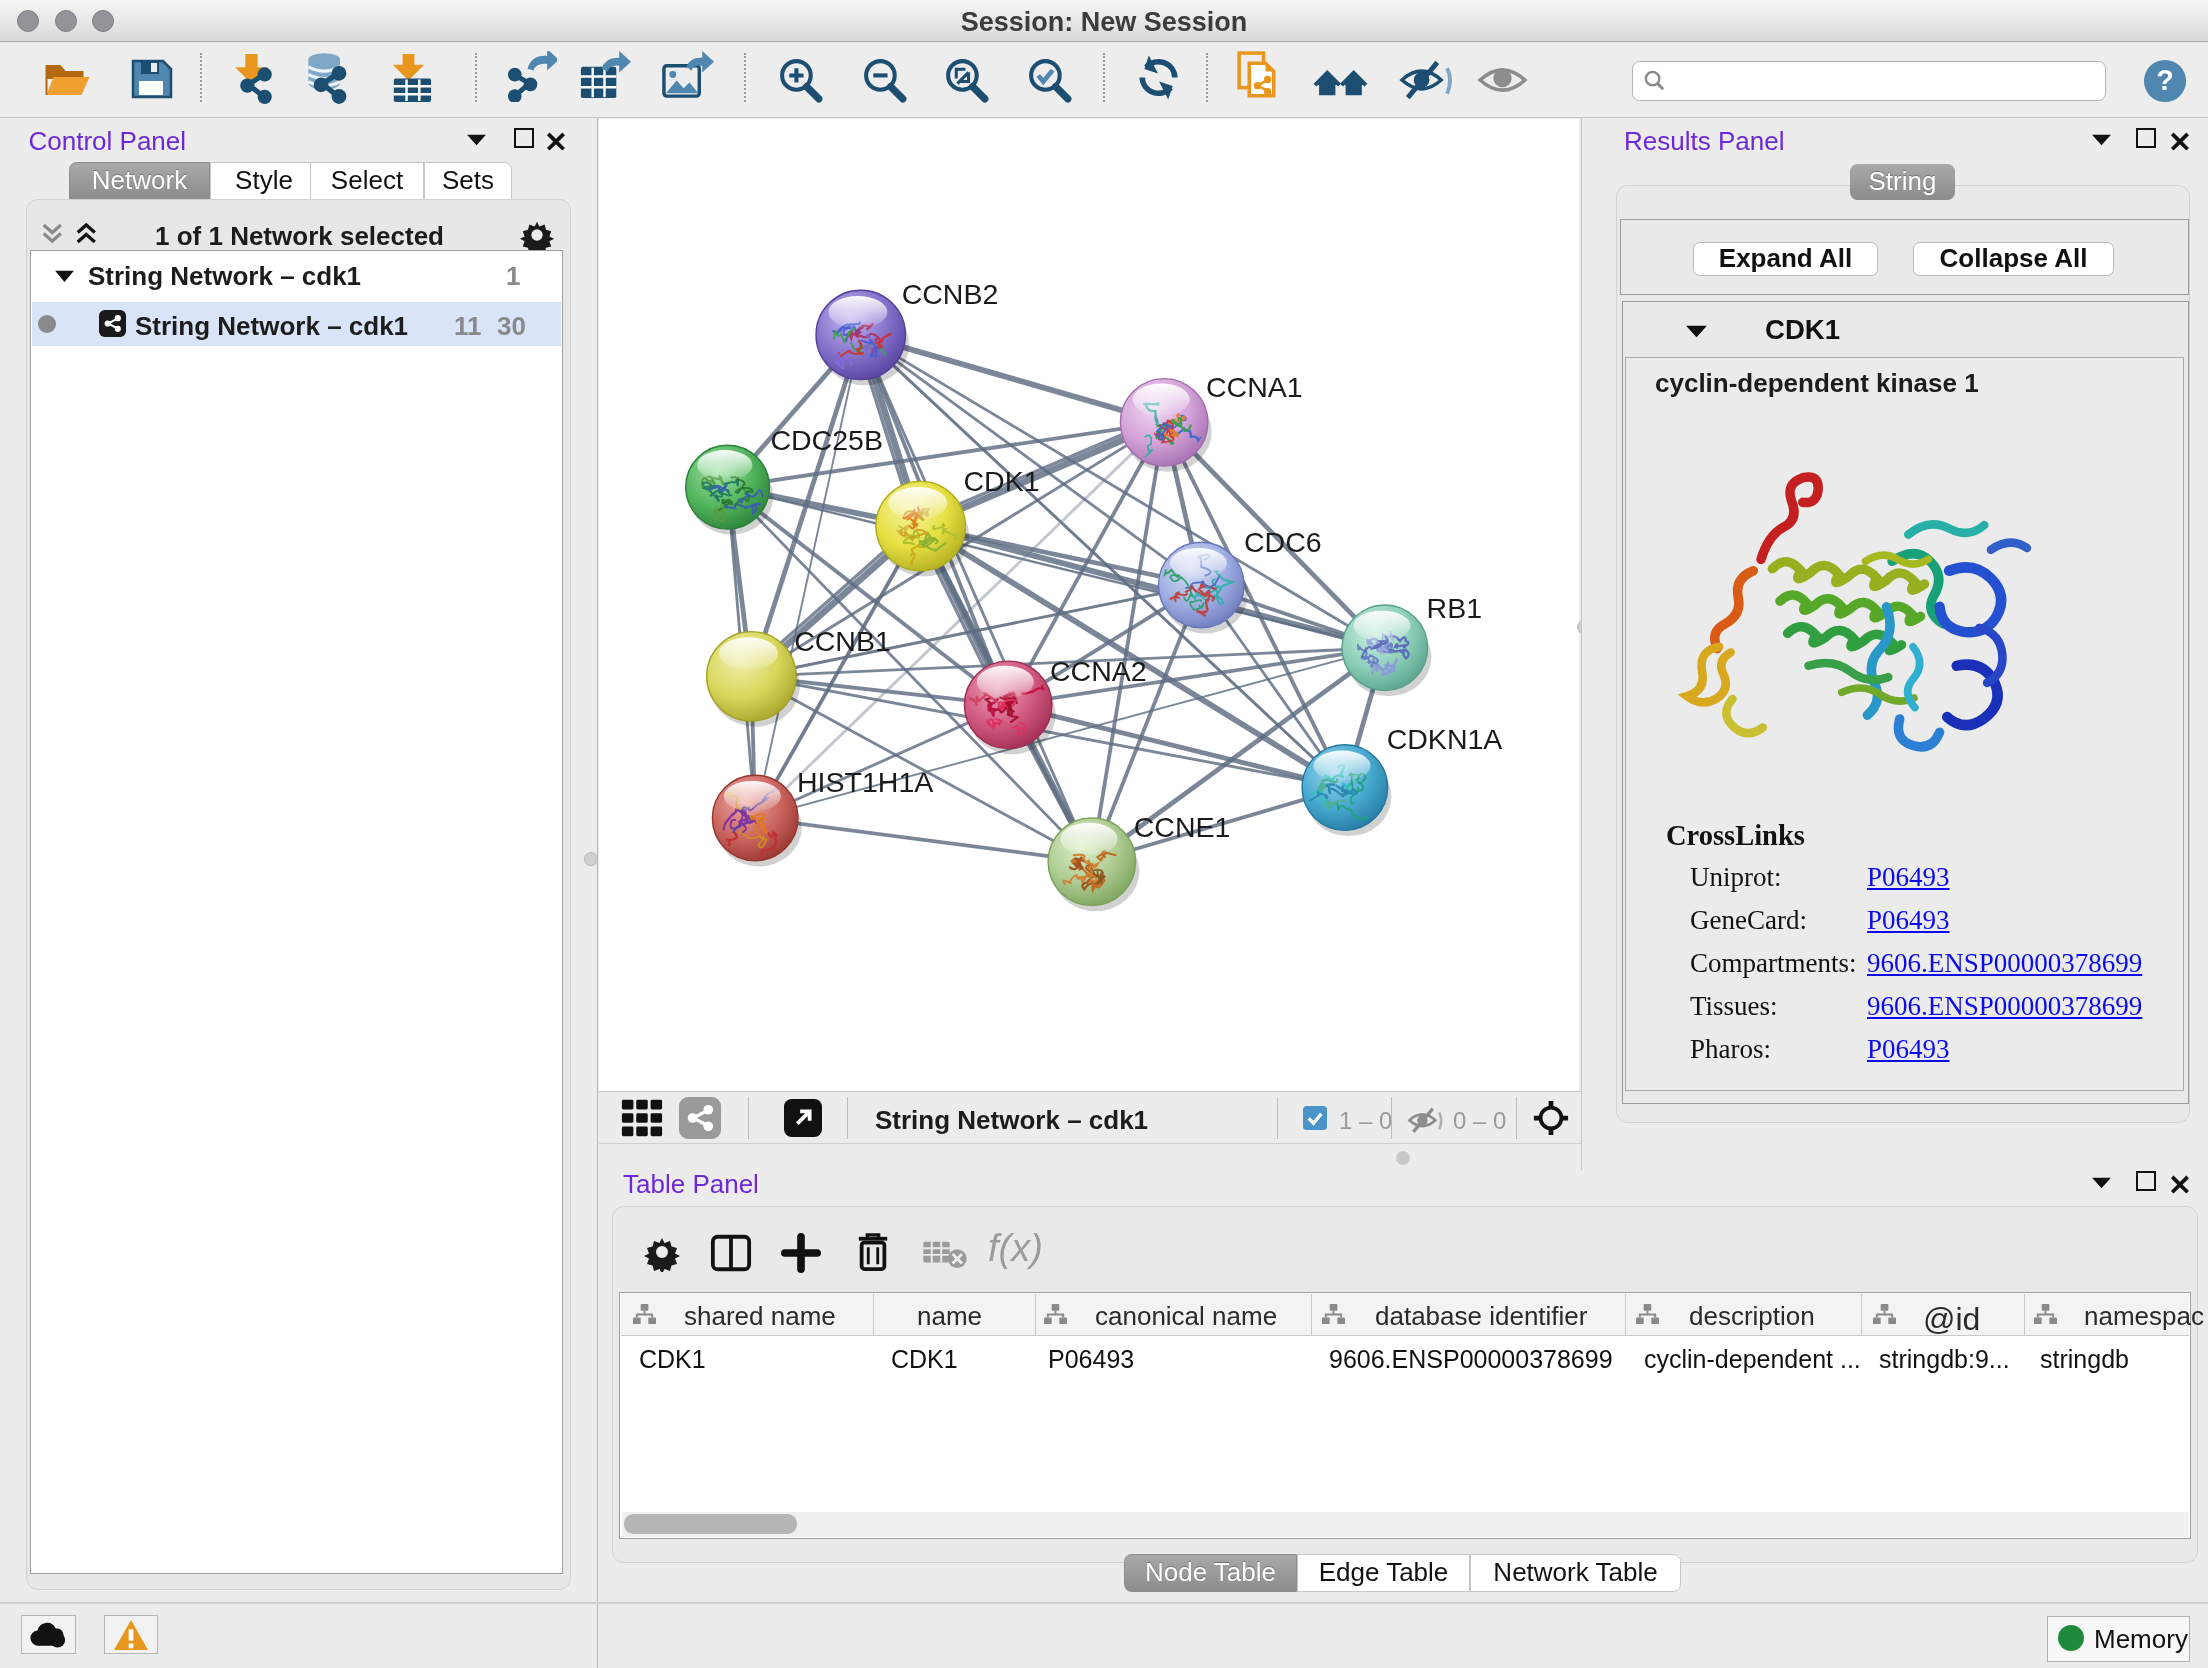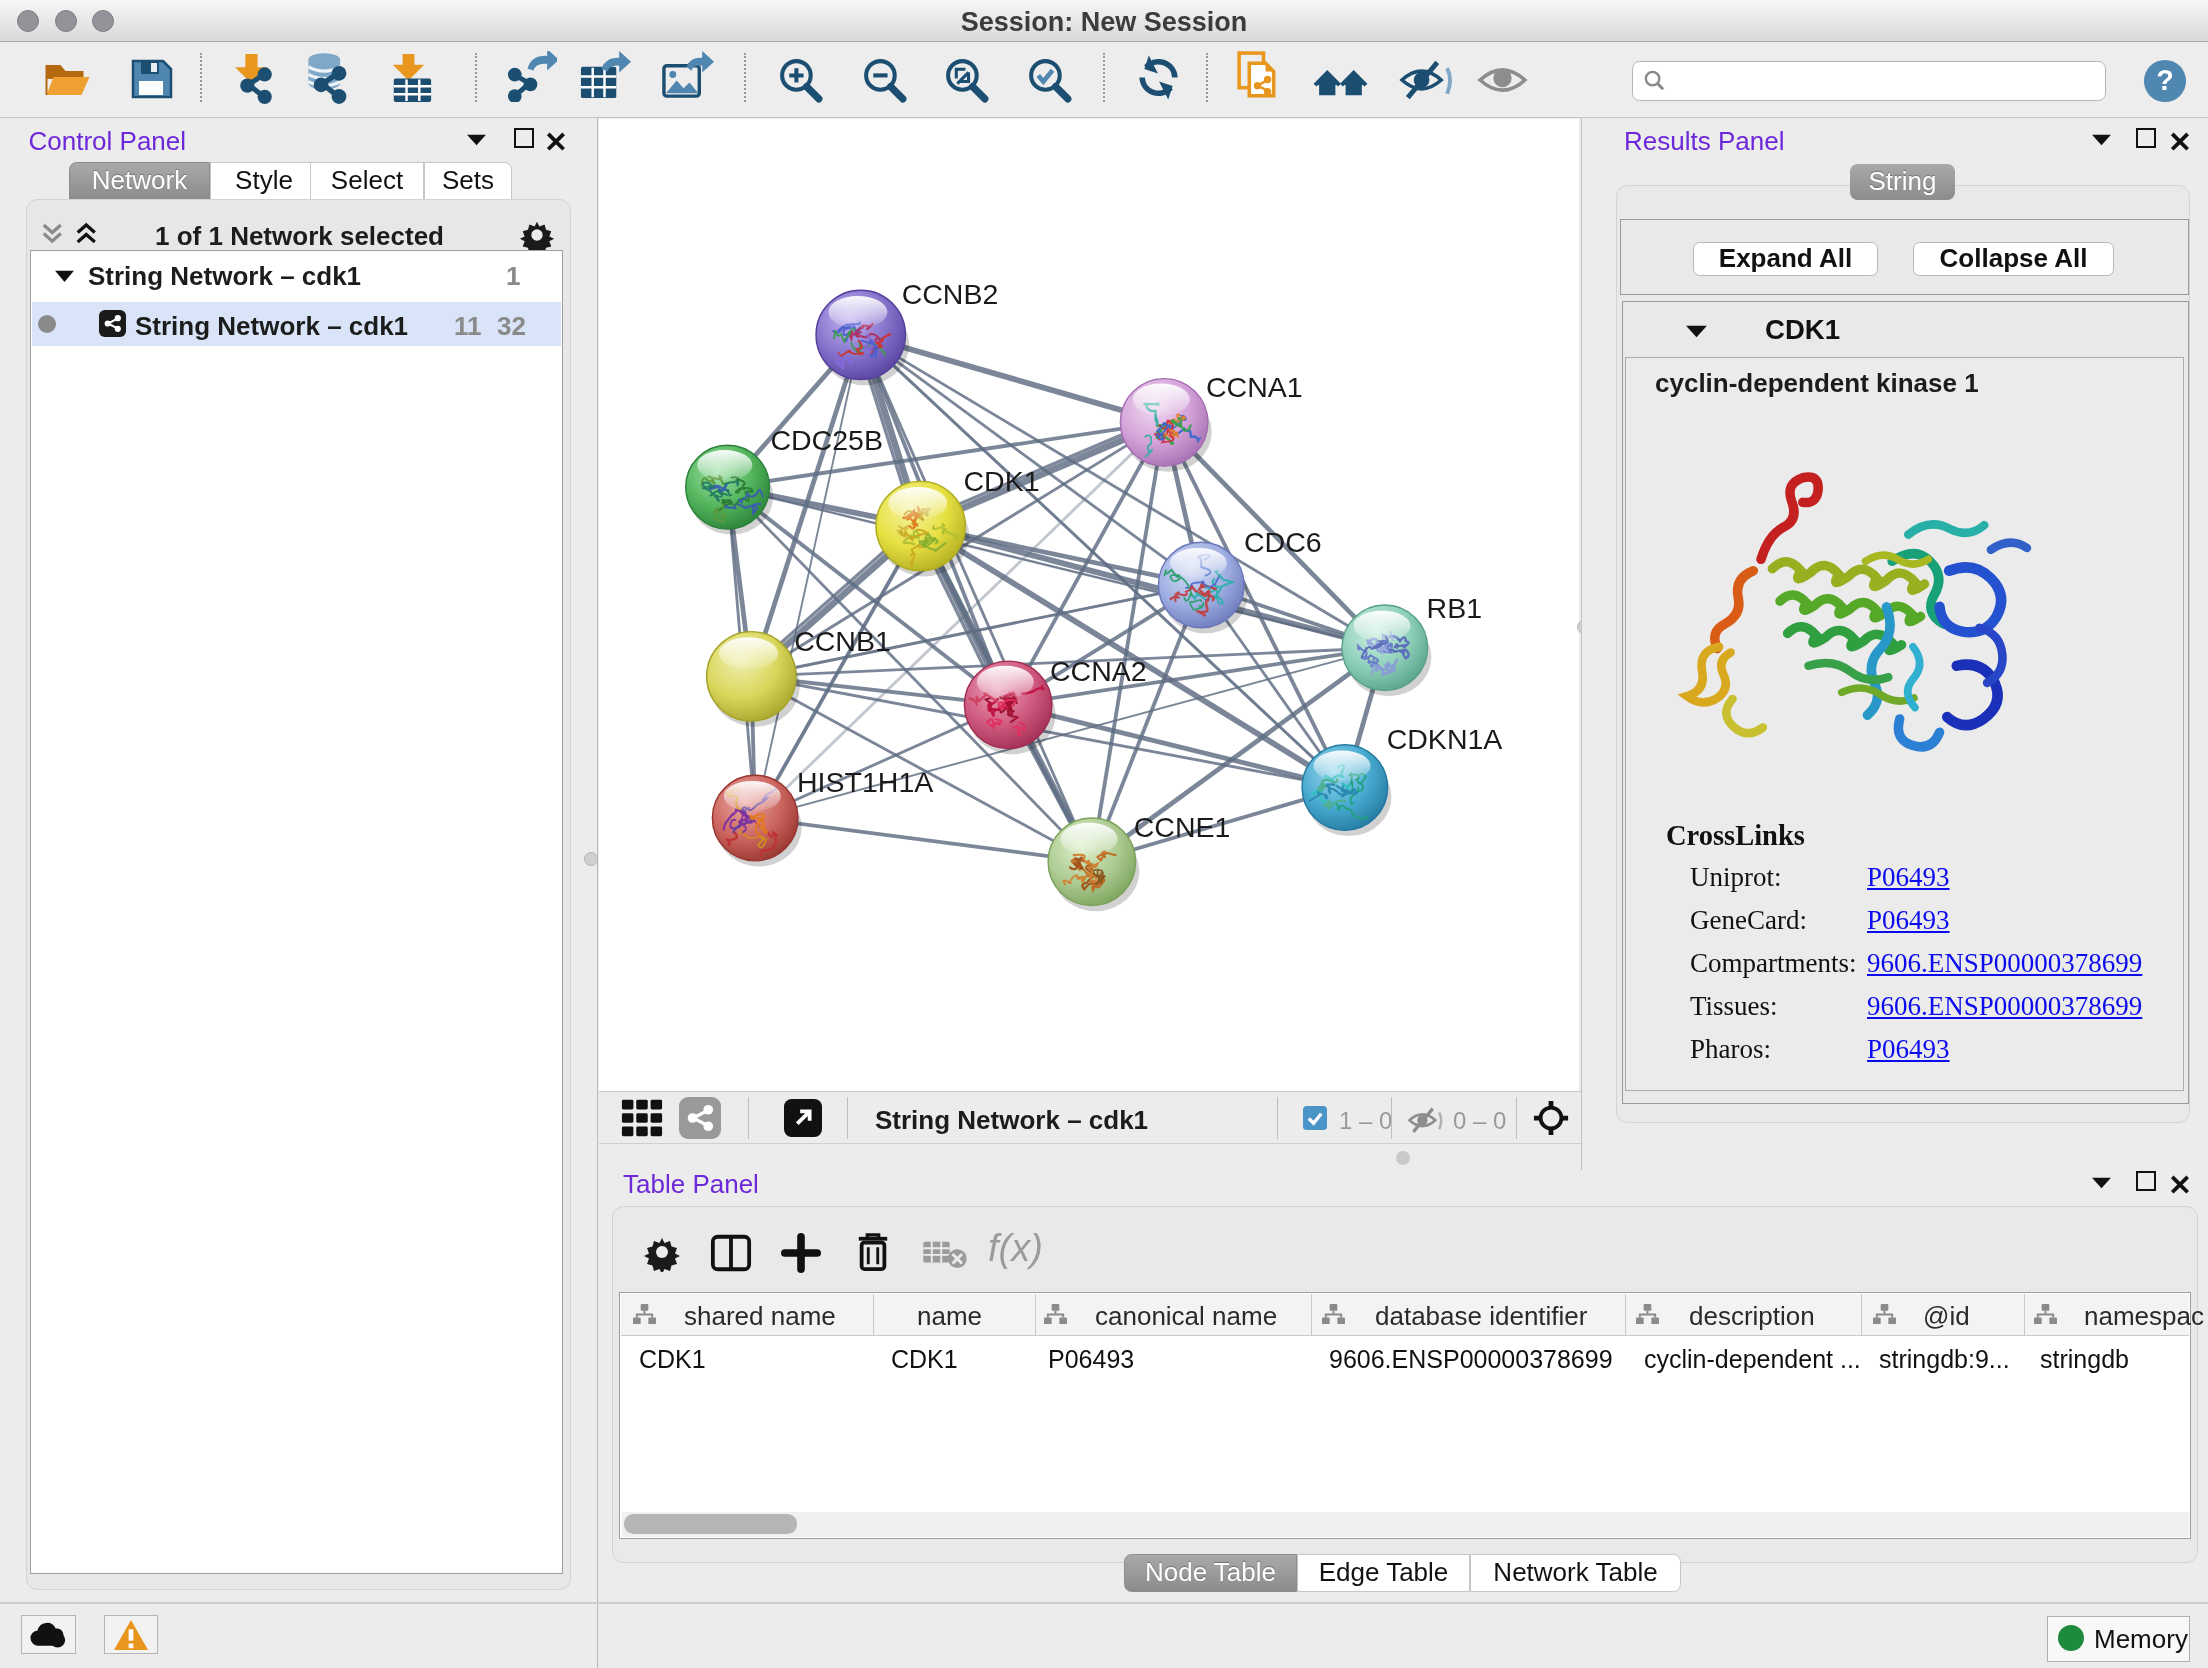--- a/index.html
+++ b/index.html
@@ -212,21 +212,21 @@
       <rect width="28" height="28" rx="6" fill="#1a1a1a"></rect>
       <g fill="#fff">
         <circle cx="19.5" cy="8.5" r="3.2"></circle>
         <circle cx="9" cy="14" r="3.2"></circle>
         <circle cx="19.5" cy="19.5" r="3.2"></circle>
         <path d="M19 9 L9.5 14 L19 19" stroke="#fff" stroke-width="2.2" fill="none"></path>
       </g>
     </svg></div>
 <div class="abs t27" style="left:135px;top:311px">String Network – cdk1</div>
 <div class="abs t27" style="left:454px;top:311px;color:#8a8a8a">11</div>
-<div class="abs t27" style="left:497px;top:311px;color:#8a8a8a">32</div>
+<div class="abs t27" style="left:497px;top:311px;color:#8a8a8a">30</div>
 
 <svg width="980" height="972" viewBox="0 0 1030 1022" style="position:absolute;left:599px;top:119px;background:#ffffff" font-family="Liberation Sans, sans-serif">
 <line x1="135" y1="387" x2="826" y2="556" stroke="#c2c6ce" stroke-width="3"></line>
 <line x1="275" y1="227" x2="784" y2="703" stroke="#c2c6ce" stroke-width="3"></line>
 <line x1="594" y1="319" x2="164" y2="735" stroke="#c2c6ce" stroke-width="3"></line>
 <line x1="160" y1="586" x2="633" y2="490" stroke="#c2c6ce" stroke-width="3"></line>
 <line x1="338" y1="428" x2="164" y2="735" stroke="#c2c6ce" stroke-width="3"></line>
 <line x1="275" y1="227" x2="594" y2="319" stroke="#5e6d83" stroke-width="6" stroke-opacity="0.82"></line>
 <line x1="275" y1="227" x2="135" y2="387" stroke="#5e6d83" stroke-width="5" stroke-opacity="0.82"></line>
 <line x1="275" y1="227" x2="338" y2="428" stroke="#5e6d83" stroke-width="7" stroke-opacity="0.82"></line>
@@ -740,21 +740,21 @@
 <div class="abs" style="left:1689px;top:1301px;font-size:26px;color:#2a2a2a">description</div>
 <div class="abs" style="left:2024px;top:1294px;height:42px;border-left:1.9px solid #c9c9c9"></div>
 <div class="abs" style="left:1872px;top:1303px"><svg width="25" height="23" viewBox="0 0 26 24">
       <g fill="#8a8a8a">
         <rect x="9" y="1" width="8" height="7" rx="1"></rect>
         <rect x="1" y="15" width="8" height="7" rx="1"></rect>
         <rect x="17" y="15" width="8" height="7" rx="1"></rect>
         <path d="M13 8 v4 M5 15 v-3 h16 v3" stroke="#8a8a8a" stroke-width="2" fill="none"></path>
       </g>
     </svg></div>
-<div class="abs" style="left:1923px;top:1301px;font-size:26px;color:#2a2a2a">@id</div>
+<div class="abs" style="left:1923px;top:1301px;font-size:32px;color:#2a2a2a">@id</div>
 <div class="abs" style="left:2033px;top:1303px"><svg width="25" height="23" viewBox="0 0 26 24">
       <g fill="#8a8a8a">
         <rect x="9" y="1" width="8" height="7" rx="1"></rect>
         <rect x="1" y="15" width="8" height="7" rx="1"></rect>
         <rect x="17" y="15" width="8" height="7" rx="1"></rect>
         <path d="M13 8 v4 M5 15 v-3 h16 v3" stroke="#8a8a8a" stroke-width="2" fill="none"></path>
       </g>
     </svg></div>
 <div class="abs" style="left:2084px;top:1301px;font-size:26px;color:#2a2a2a">namespac</div>
 <div class="abs" style="left:639px;top:1345px;font-size:25px;color:#111">CDK1</div>

